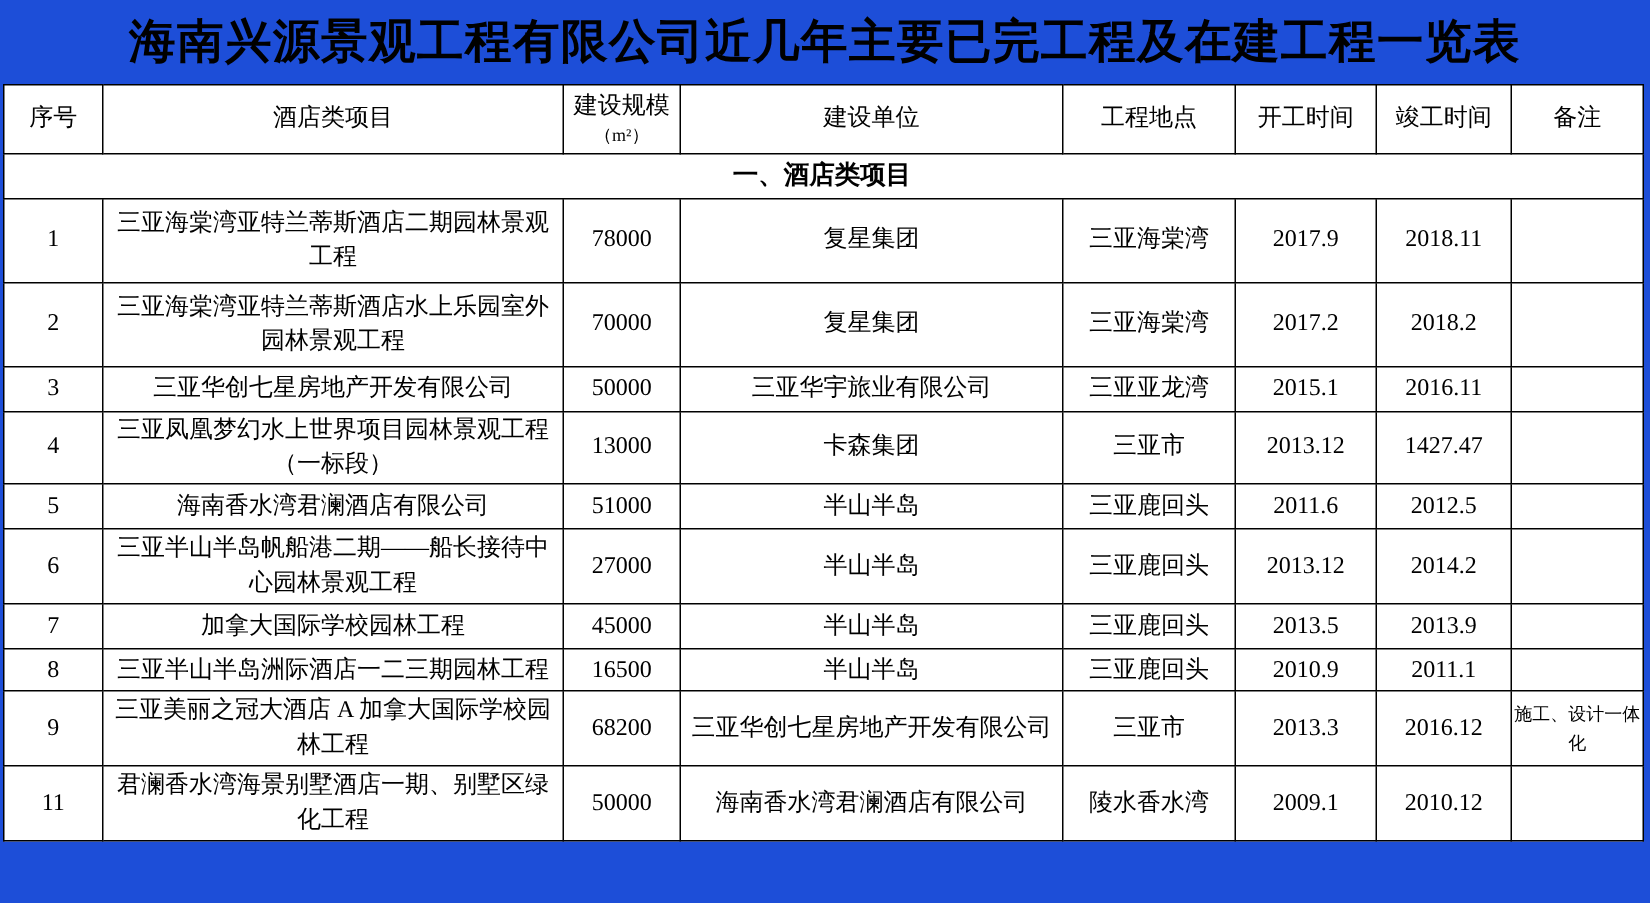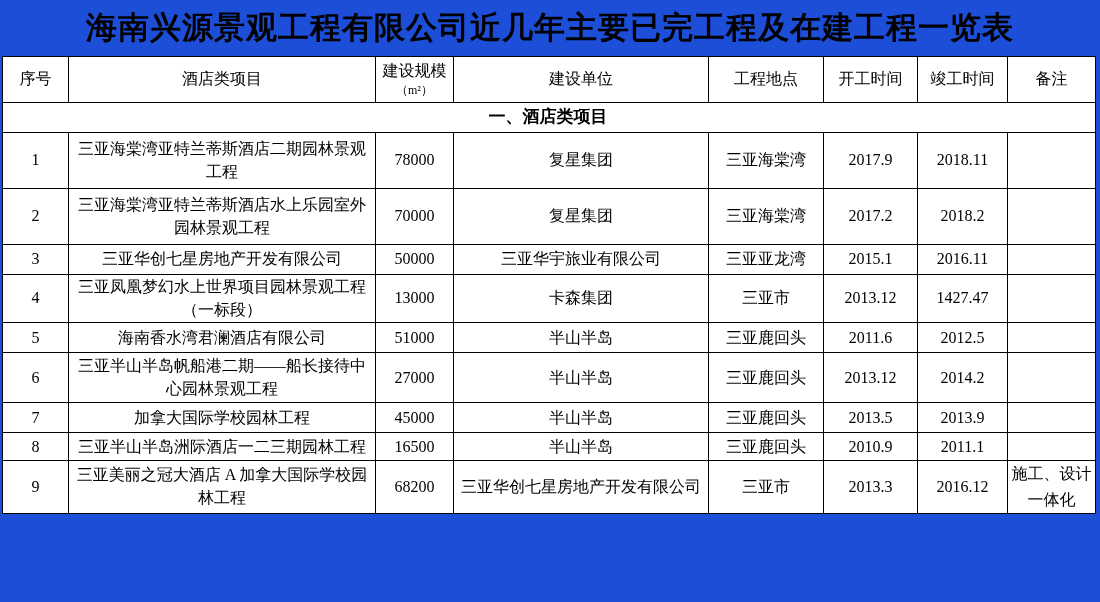--- a/index.html
+++ b/index.html
@@ -30,21 +30,21 @@
     overflow:hidden;
     word-break:break-all;
   }
   thead tr { height:46px; }
   th .unit-line { font-size:12px; }
   tr.section-row { height:30px; }
   tr.section-row td {
     text-align:center; font-weight:bold; font-size:17px;
     padding-left:2px;
   }
-  td.remark { font-size:16px; line-height:1.6; padding:0 1px; }
+  td.remark { font-size:12px; line-height:1.6; padding:0 1px; }
 </style>
 </head>
 <body>
 
 <div class="page">
   <div class="title">海南兴源景观工程有限公司近几年主要已完工程及在建工程一览表</div>
 
   <table>
     <colgroup>
       <col style="width:66px">
@@ -159,15 +159,25 @@
         <tr style="height: 50px;">
           <td>9</td>
           <td>三亚美丽之冠大酒店 A 加拿大国际学校园林工程</td>
           <td>68200</td>
           <td>三亚华创七星房地产开发有限公司</td>
           <td>三亚市</td>
           <td>2013.3</td>
           <td>2016.12</td>
           <td class="remark">施工、设计一体化</td>
         </tr>
+        <tr style="height: 50px;">
+          <td>11</td>
+          <td>君澜香水湾海景别墅酒店一期、别墅区绿化工程</td>
+          <td>50000</td>
+          <td>海南香水湾君澜酒店有限公司</td>
+          <td>陵水香水湾</td>
+          <td>2009.1</td>
+          <td>2010.12</td>
+          <td></td>
+        </tr>
       </tbody>
   </table>
 </div>
 
 </body></html>

